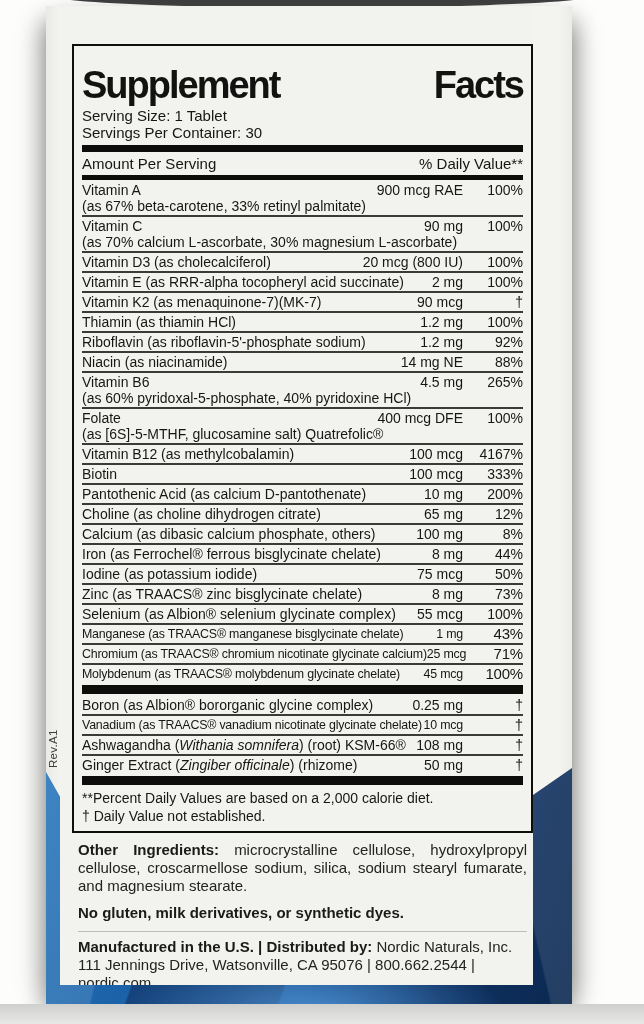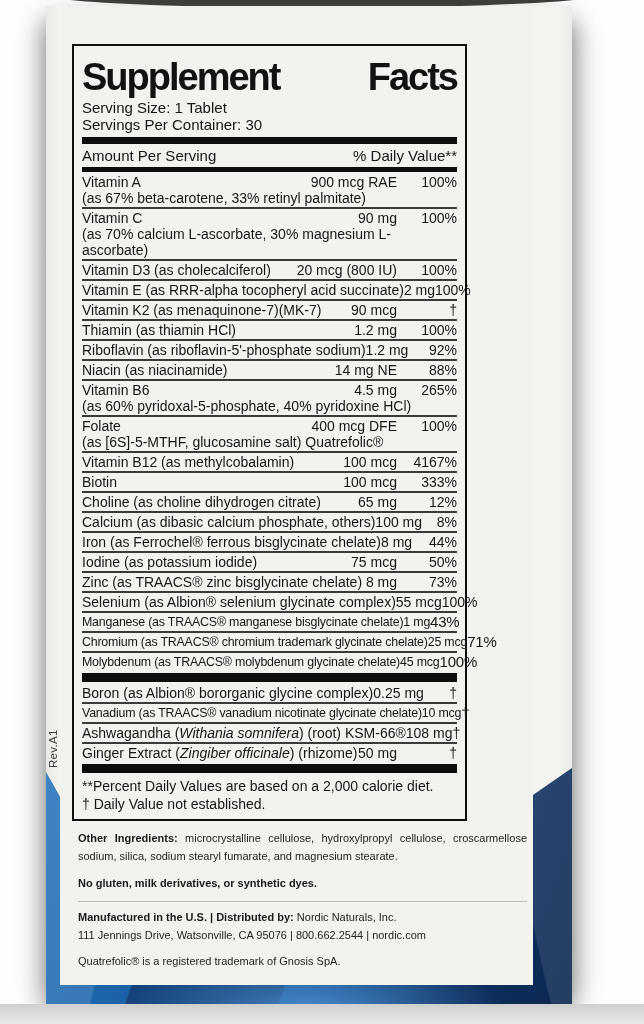--- a/index.html
+++ b/index.html
@@ -33,22 +33,22 @@
 
   .revtext{position:absolute;left:47px;top:698px;width:14px;height:70px;
        writing-mode:vertical-rl;transform:rotate(180deg);
        font-size:11.5px;color:#3c3c3a;letter-spacing:.3px;}
 
   
   .floor{position:absolute;left:0;top:1004px;width:644px;height:20px;
        background:linear-gradient(180deg,#cfcfcd,#e8e8e6);}
 
   
-  .panel{margin:38px 0 0 12px;width:395px;border:2px solid #0e0e0c;
-       box-sizing:border-box;padding:10px 8px 6px 8px;color:#161614;}
+  .panel{margin:38px 0 0 12px;width:461px;border:2px solid #0e0e0c;
+       box-sizing:border-box;padding:18px 8px 6px 8px;color:#161614;}
   .sf-title{display:flex;justify-content:space-between;align-items:baseline;
        font-size:38px;font-weight:800;letter-spacing:-2px;line-height:1.0;
        margin:2px 0 3px 0;color:#121210;}
   .serving{font-size:15px;line-height:17px;}
   .bar-a{height:7px;background:#0d0d0b;margin:4px 0 2px;}
   .bar-b{height:5px;background:#0d0d0b;margin:0 0 1px;}
   .bar-heavy{height:9px;background:#0d0d0b;margin:2px 0;}
   .cols{display:flex;justify-content:space-between;font-weight:400;
        font-size:15px;line-height:18px;padding:1px 0 2px;}
   .row{border-top:2px solid #3a3a38;padding:1px 0;}
@@ -56,21 +56,21 @@
   .rline{display:flex;align-items:flex-end;font-size:14px;line-height:16px;}
   .rline .nm{flex:1;white-space:nowrap;}
   .rline .amt{white-space:nowrap;text-align:right;}
   .rline .dv{width:60px;text-align:right;white-space:nowrap;}
   .rline.c{font-size:12.4px;letter-spacing:-.2px;}
   .rline.c .dv{font-size:15px;}
   .sub{font-size:14px;line-height:16px;}
   .footnotes{font-size:14px;line-height:17.5px;padding-top:3px;}
 
   
-  .lower{margin:8px 0 0 18px;width:449px;color:#232320;font-size:11px;line-height:18px;}
+  .lower{margin:8px 0 0 18px;width:449px;color:#232320;font-size:15px;line-height:18px;}
   .sec{margin-bottom:9px;}
   .just{text-align:justify;}
   .hairline{border-top:1px solid #bdbdba;margin:7px 0 6px;}
   .tm-line{line-height:17.5px;}
   b{color:#1a1a18;}
 </style>
 </head>
 <body>
 
 <div class="stage">
@@ -178,20 +178,27 @@
           </div>
           <div class="row">
             <div class="rline">
               <span class="nm">Biotin</span>
               <span class="amt">100 mcg</span>
               <span class="dv">333%</span>
             </div>
           </div>
           <div class="row">
             <div class="rline">
+              <span class="nm">Pantothenic Acid (as calcium D-pantothenate)</span>
+              <span class="amt">10 mg</span>
+              <span class="dv">200%</span>
+            </div>
+          </div>
+          <div class="row">
+            <div class="rline">
               <span class="nm">Choline (as choline dihydrogen citrate)</span>
               <span class="amt">65 mg</span>
               <span class="dv">12%</span>
             </div>
           </div>
           <div class="row">
             <div class="rline">
               <span class="nm">Calcium (as dibasic calcium phosphate, others)</span>
               <span class="amt">100 mg</span>
               <span class="dv">8%</span>
@@ -227,21 +234,21 @@
           </div>
           <div class="row">
             <div class="rline c">
               <span class="nm">Manganese (as TRAACS® manganese bisglycinate chelate)</span>
               <span class="amt">1 mg</span>
               <span class="dv">43%</span>
             </div>
           </div>
           <div class="row">
             <div class="rline c">
-              <span class="nm">Chromium (as TRAACS® chromium trademark glycinate chelate)</span>
+              <span class="nm">Chromium (as TRAACS® chromium nicotinate glycinate calcium)</span>
               <span class="amt">25 mcg</span>
               <span class="dv">71%</span>
             </div>
           </div>
           <div class="row">
             <div class="rline c">
               <span class="nm">Molybdenum (as TRAACS® molybdenum glycinate chelate)</span>
               <span class="amt">45 mcg</span>
               <span class="dv">100%</span>
             </div>

